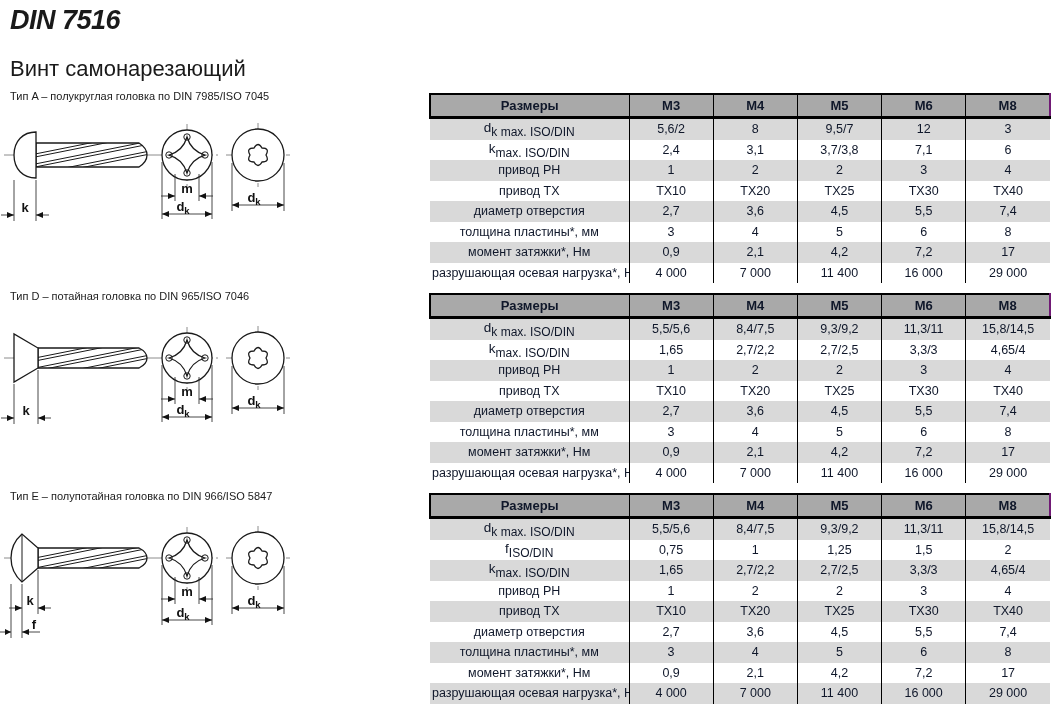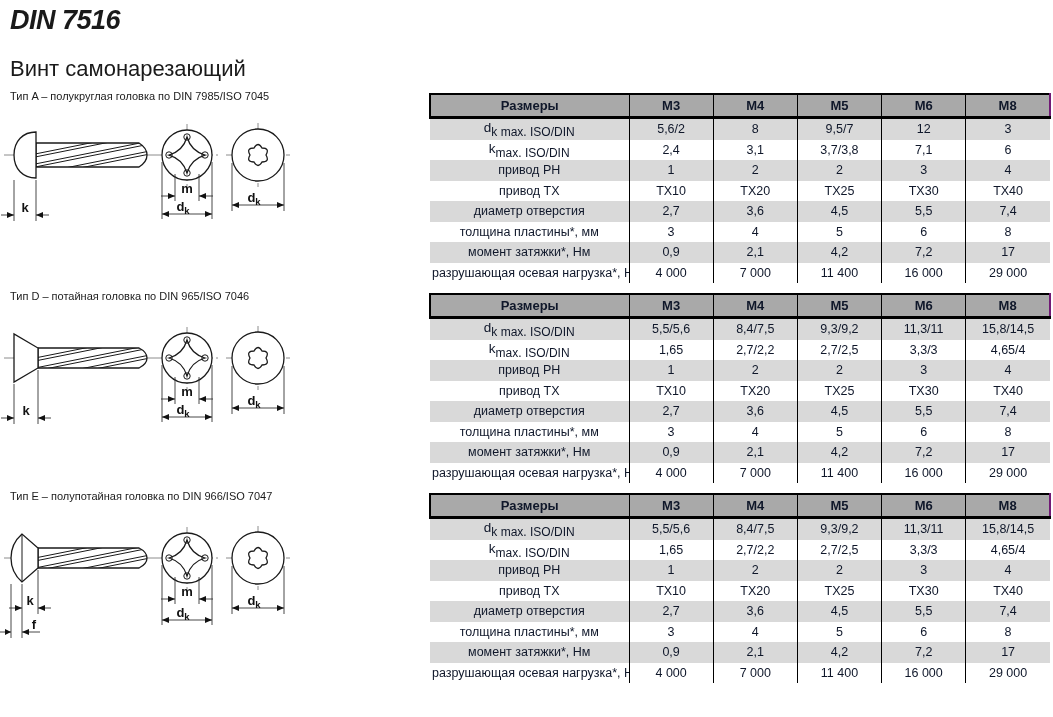--- a/index.html
+++ b/index.html
@@ -45,21 +45,21 @@
   .din-table sub{font-size:12px;}
 </style>
 </head>
 <body>
 
 <div class="page-title">DIN 7516</div>
 <div class="page-subtitle">Винт самонарезающий</div>
 
 <div class="section-title st-a">Тип A – полукруглая головка по DIN 7985/ISO 7045</div>
 <div class="section-title st-d">Тип D – потайная головка по DIN 965/ISO 7046</div>
-<div class="section-title st-e">Тип E – полупотайная головка по DIN 966/ISO 7047</div>
+<div class="section-title st-e">Тип E – полупотайная головка по DIN 966/ISO 5847</div>
 
 <svg class="drawing dr-a" width="430" height="130">
   <defs>
       <clipPath id="shaftA">
         <path d="M36,28 L139,28 Q147,33 147,40 Q147,47 139,52 L36,52 Z"></path>
       </clipPath>
     </defs>
   <g>
     <line class="cl" x1="4" y1="40" x2="156" y2="40"></line>
     <path class="outline" d="M36,28 L139,28 Q147,33 147,40 Q147,47 139,52 L36,52 Z"></path>
@@ -482,20 +482,28 @@
     <tbody>
       <tr>
         <td><span style="font-size: 13.5px;">d</span><sub>k max. ISO/DIN</sub></td>
         <td>5,5/5,6</td>
         <td>8,4/7,5</td>
         <td>9,3/9,2</td>
         <td>11,3/11</td>
         <td>15,8/14,5</td>
       </tr>
       <tr>
+        <td><span style="font-size: 13.5px;">f</span><sub>ISO/DIN</sub></td>
+        <td>0,75</td>
+        <td>1</td>
+        <td>1,25</td>
+        <td>1,5</td>
+        <td>2</td>
+      </tr>
+      <tr>
         <td><span style="font-size: 13.5px;">k</span><sub>max. ISO/DIN</sub></td>
         <td>1,65</td>
         <td>2,7/2,2</td>
         <td>2,7/2,5</td>
         <td>3,3/3</td>
         <td>4,65/4</td>
       </tr>
       <tr>
         <td><span>привод PH</span></td>
         <td>1</td>

